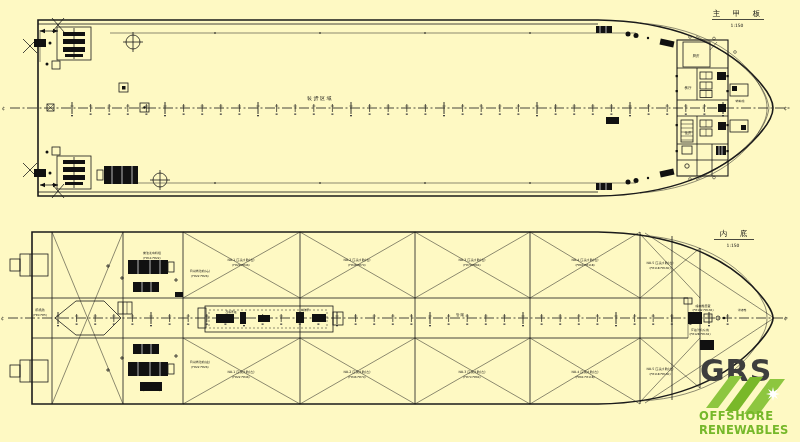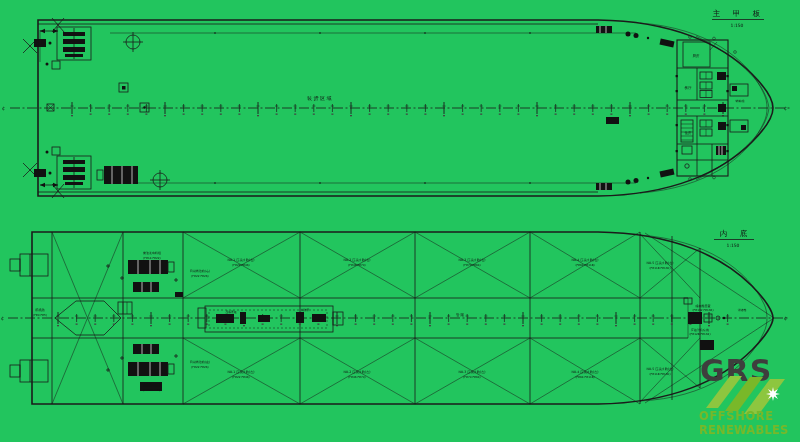--- a/index.html
+++ b/index.html
@@ -1,16 +1,16 @@
 <!DOCTYPE html>
 <html><head>
 <meta charset="utf-8">
 <style>
   html,body{margin:0;padding:0;background:#ffffff;}
-  #stage{position:relative;width:800px;height:442px;background:#22c55e;overflow:hidden;
+  #stage{position:relative;width:800px;height:442px;background:#fef9c3;overflow:hidden;
          font-family:"DejaVu Sans","Liberation Sans",sans-serif;}
   svg{position:absolute;left:0;display:block;}
   #top-plan{top:0;}
   #bottom-plan{top:222px;}
   #logo{top:350px;left:688px;width:112px;height:92px;}
   .ln{stroke:#1b1b1b;stroke-width:0.8;fill:none;}
   .lt{stroke:#1b1b1b;stroke-width:0.5;fill:none;}
   .lh{stroke:#1b1b1b;stroke-width:1.6;fill:none;}
   .blk{fill:#111;stroke:none;}
   .wln{stroke:#fff;stroke-width:0.7;fill:none;}

